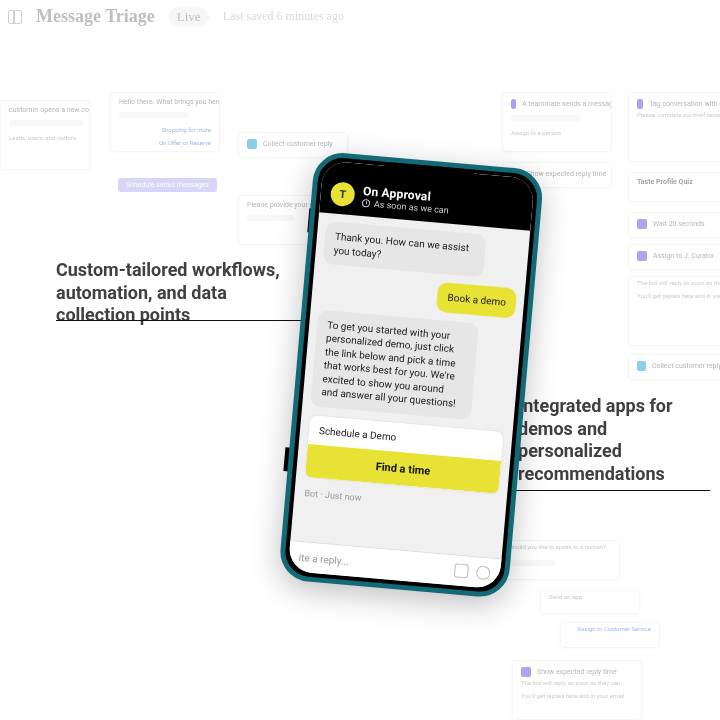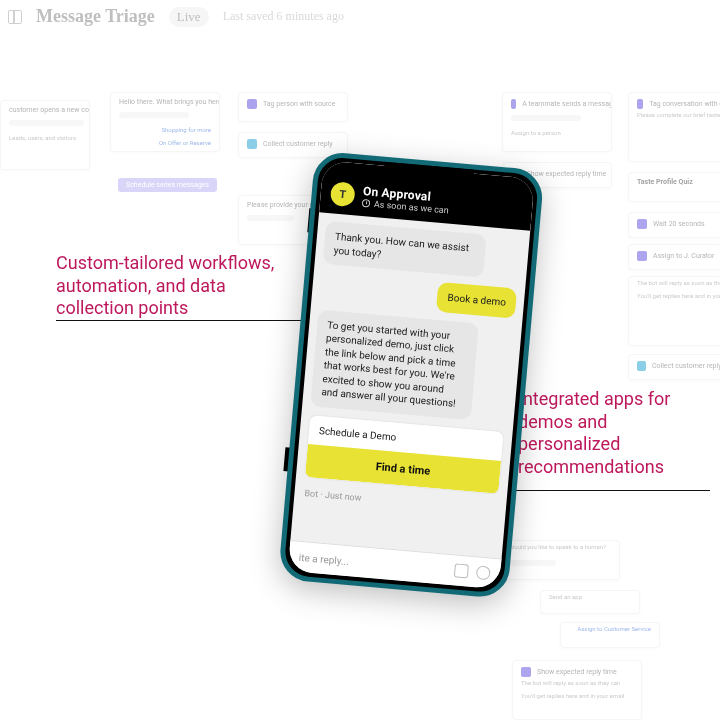--- a/index.html
+++ b/index.html
@@ -21,21 +21,21 @@
   .card .bar.m { width: 65%; }
   .card .bar.l { width: 85%; }
   .card .sq { width: 10px; height: 10px; background: #6a5ae0; border-radius: 2px; display: inline-block; margin: 6px 6px 0 8px; vertical-align: top; }
   .card .hdr { font-size: 7px; color: #777; padding: 5px 8px 0 8px; white-space: nowrap; overflow: hidden; }
   .card .row { display: flex; align-items: center; }
   .mini { font-size: 6px; color: #9c9c9c; padding: 2px 8px 4px 8px; white-space: nowrap; overflow: hidden; }
 
   .purpleBtn { position: absolute; background: #b9b3f2; color: #fff; font-size: 7px; padding: 3px 8px; border-radius: 3px; }
 
   
-  .label { position: absolute; font-weight: 400; font-size: 18px; line-height: 1.25; color: #be185d; }
+  .label { position: absolute; font-weight: 700; font-size: 18px; line-height: 1.25; color: #404040; margin-top: 7px; }
   .rule { position: absolute; height: 1px; background: #111; }
 
   
   .phone { position: absolute; left: 300px; top: 160px; width: 230px; height: 430px; transform: rotate(5deg); transform-origin: 50% 40%; }
   .phone .frame { position: absolute; inset: 0; background: #000; border-radius: 30px; border: 5px solid #126a76; box-shadow: 0 8px 30px rgba(0,0,0,0.25); overflow: hidden; }
   .phone .screen { position: absolute; inset: 4px; border-radius: 24px; background: #f0f0f0; overflow: hidden; display: flex; flex-direction: column; }
   .phone .notch { position: absolute; top: 0; left: 50%; transform: translateX(-50%); width: 90px; height: 16px; background: #000; border-bottom-left-radius: 12px; border-bottom-right-radius: 12px; z-index: 5; }
 
   .chatHead { background: #000; color: #fff; padding: 20px 10px 8px 10px; display: flex; align-items: center; gap: 8px; position: relative; }
   .chatHead .avatar { width: 24px; height: 24px; border-radius: 50%; background: #e7e233; display: flex; align-items: center; justify-content: center; font-size: 11px; font-weight: 700; color: #333; }
@@ -81,26 +81,20 @@
       <div class="mini">Leads, users, and visitors</div>
     </div>
 
     <div class="card" style="left:110px; top:92px; width:110px; height:60px;">
       <div class="hdr">Hello there. What brings you here today?</div>
       <div class="bar m"></div>
       <div class="mini" style="text-align:right; color:#4b7bd6">Shopping for more</div>
       <div class="mini" style="text-align:right; color:#4b7bd6">On Offer or Reserve</div>
     </div>
 
-    <div class="card" style="left:238px; top:92px; width:110px; height:30px;">
-      <div class="row">
-          <span class="sq"></span>
-          <span class="hdr" style="padding-left:0">Tag person with source</span>
-        </div>
-    </div>
     <div class="card" style="left:238px; top:132px; width:110px; height:26px;">
       <div class="row">
           <span class="sq" style="background:#2aa6d6"></span>
           <span class="hdr" style="padding-left:0">Collect customer reply</span>
         </div>
     </div>
 
     <div class="purpleBtn" style="left:118px; top:178px;">Schedule series messages</div>
 
     <div class="card" style="left:238px; top:195px; width:120px; height:50px;">

